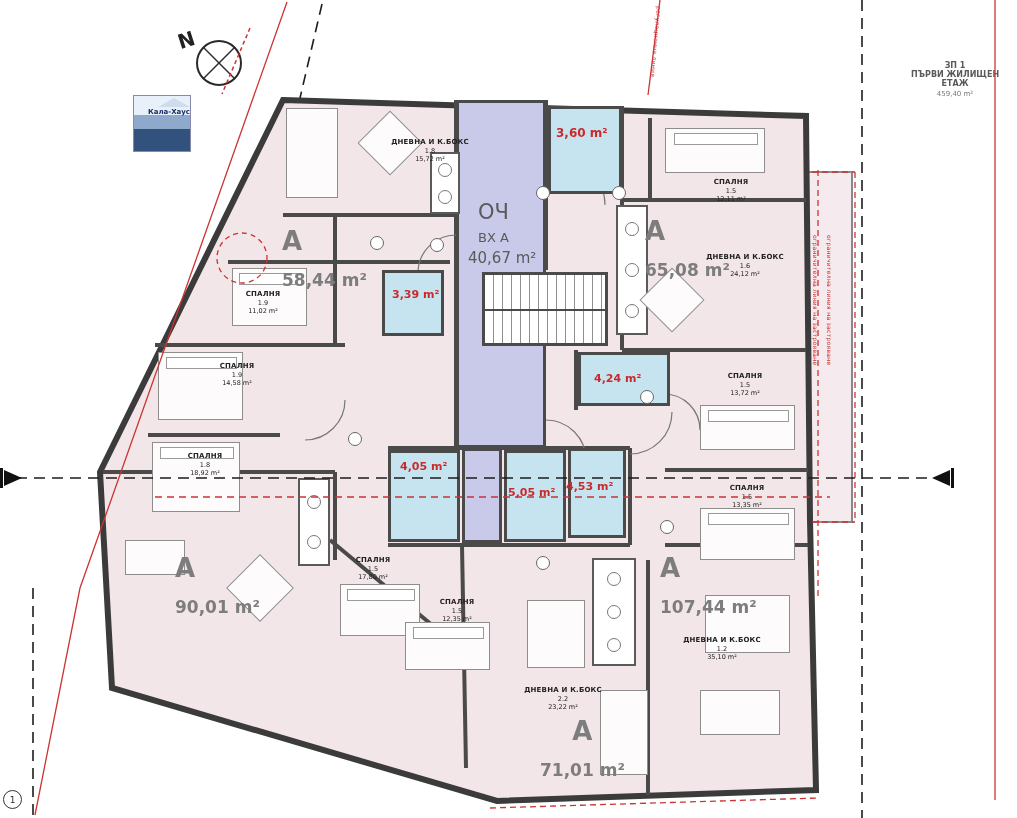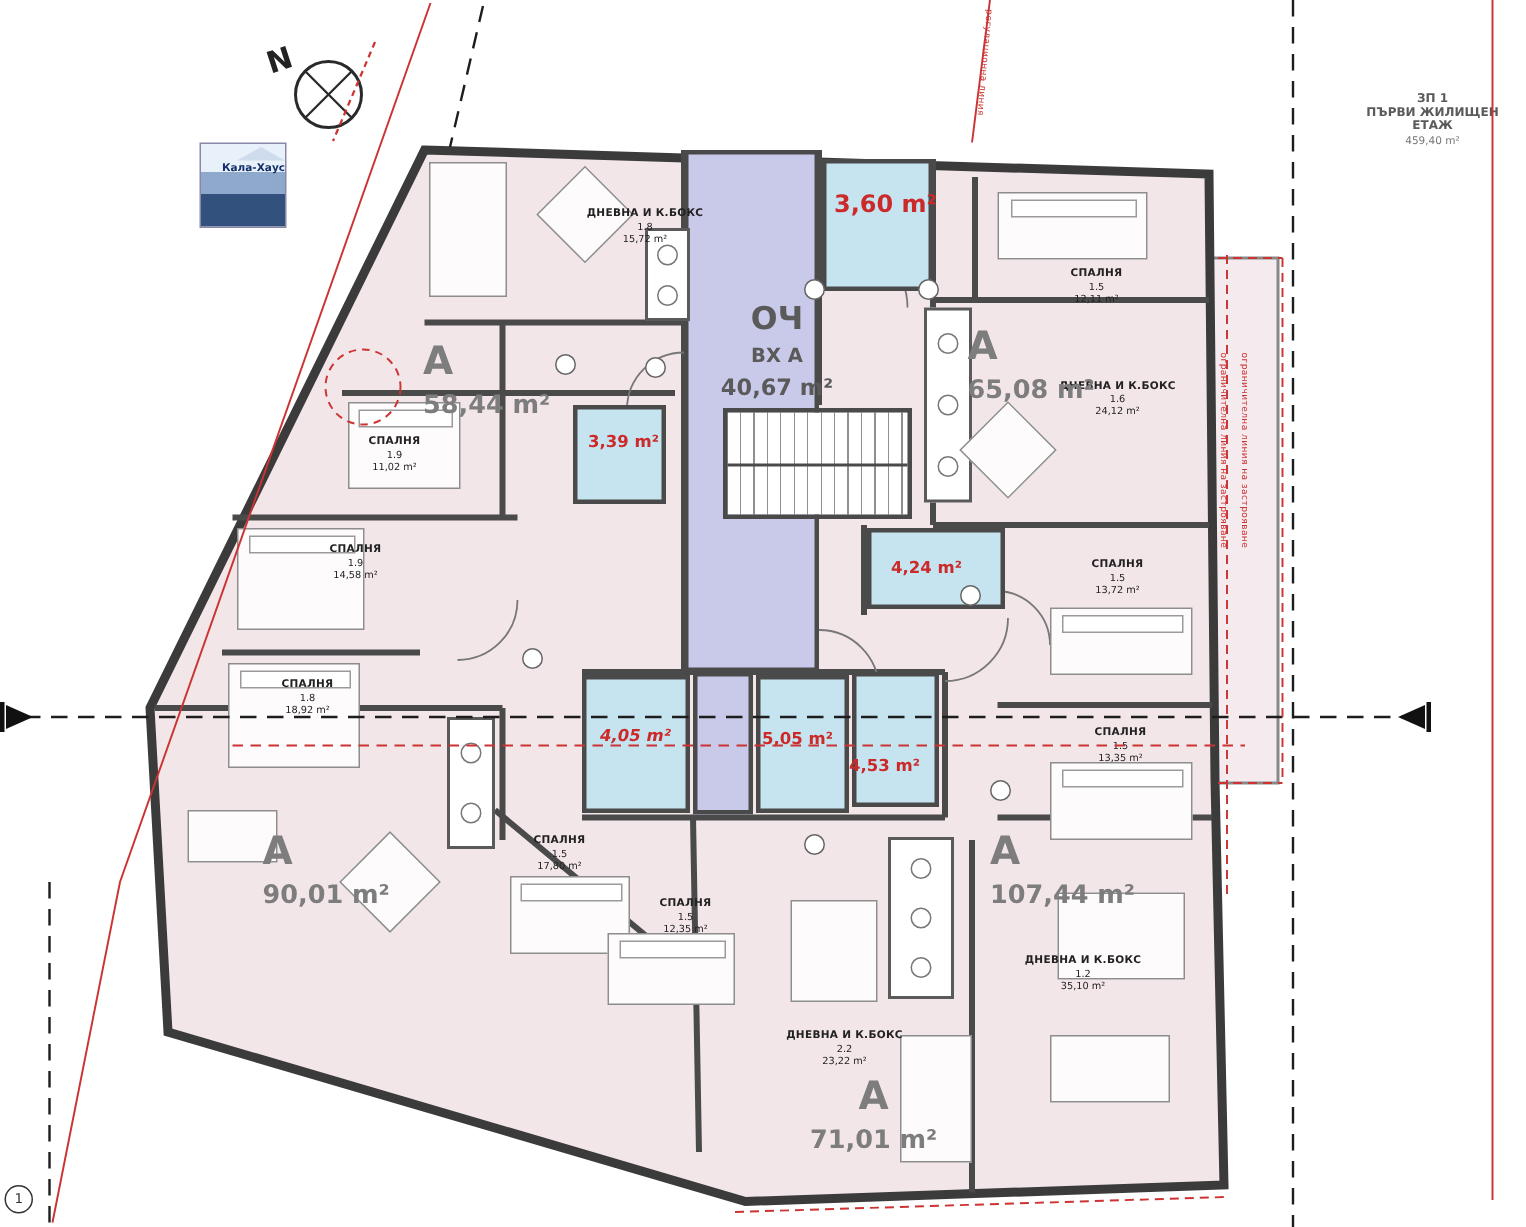--- a/index.html
+++ b/index.html
@@ -4,36 +4,36 @@
 <style>
   html,body{margin:0;padding:0;background:#fff;font-family:"DejaVu Sans",sans-serif;}
   #canvas{position:relative;width:1017px;height:818px;background:#ffffff;overflow:hidden;}
   svg{position:absolute;left:0;top:0;pointer-events:none;}
   .room-label{position:absolute;text-align:center;color:#222;line-height:1.25;}
   .room-label .rname{font-size:7px;font-weight:bold;letter-spacing:.2px;}
   .room-label .rnum{font-size:6.5px;}
   .room-label .rarea{font-size:6.5px;}
   .apt-label{position:absolute;color:#7d7d7d;font-weight:bold;}
   .apt-label .letter{font-size:26px;display:block;line-height:1;}
-  .apt-label .aarea{font-size:17px;display:block;margin-top:6px;white-space:nowrap;}
+  .apt-label .aarea{font-size:17px;display:block;margin-top:16px;white-space:nowrap;}
   .bath-label{position:absolute;color:#cc2a2a;font-weight:bold;font-size:11px;white-space:nowrap;}
   .fill{position:absolute;box-sizing:border-box;}
   .wallbox{border:3px solid #4a4a4a;}
   .furn{position:absolute;background:#fdfbfb;border:1px solid #8d8d8d;box-sizing:border-box;}
   .bed .pillow{position:absolute;left:8%;top:4px;width:84%;height:10px;background:#fff;border:1px solid #9a9a9a;}
   .diamond{transform:rotate(45deg);}
   .stairs{position:absolute;box-sizing:border-box;border:3px solid #4a4a4a;
     background:repeating-linear-gradient(90deg,#ffffff 0 8px,#8f8f8f 8px 9px);}
   .stairs:after{content:"";position:absolute;left:0;right:0;top:50%;height:2px;background:#4a4a4a;}
   .kitchen{position:absolute;background:#fff;border:2px solid #5a5a5a;box-sizing:border-box;
     display:flex;flex-direction:column;align-items:center;justify-content:space-around;padding:2px;}
   .burner{width:12px;height:12px;border-radius:50%;border:1px solid #777;background:#fff;}
   .door-dot{position:absolute;width:12px;height:12px;border-radius:50%;background:#fff;border:1px solid #666;}
   .red-vtext{position:absolute;writing-mode:vertical-rl;font-size:6px;color:#cc3333;letter-spacing:.3px;white-space:nowrap;}
-  .entr{position:absolute;color:#5a5a5a;font-weight:bold;text-align:center;}
+  .entr{position:absolute;color:#5a5a5a;font-weight:normal;text-align:left;}
   .logo{position:absolute;left:133px;top:95px;width:58px;height:57px;border:1px solid #88a;
     background:linear-gradient(180deg,#e8f0fa 0 34%,#8fa9cc 34% 60%,#32517d 60% 100%);
     display:flex;flex-direction:column;align-items:flex-end;box-sizing:border-box;}
   .logo .roof{width:0;height:0;border-left:16px solid transparent;border-right:16px solid transparent;
     border-bottom:9px solid #cfdcee;margin-top:2px;}
   .logo .lname{font-size:7px;font-weight:bold;color:#14306b;margin-top:1px;}
   .titleblock{position:absolute;left:890px;top:45px;width:130px;text-align:center;color:#5a5a5a;margin-top:16px;}
   .titleblock .t1{font-size:8px;font-weight:bold;}
   .titleblock .t2{font-size:8px;font-weight:bold;}
   .titleblock .t3{font-size:8px;font-weight:bold;}
@@ -241,26 +241,26 @@
   </div>
   <div class="apt-label" style="left:540px;top:718px;text-align:center;">
     <span class="letter">А</span>
     <span class="aarea">71,01 m²</span>
   </div>
 
   <div class="entr" style="left:478px;top:200px;width:80px;font-size:21px;">ОЧ</div>
   <div class="entr" style="left:478px;top:230px;width:80px;font-size:13px;">ВХ А</div>
   <div class="entr" style="left:468px;top:249px;width:100px;font-size:15px;">40,67 m²</div>
 
-  <div class="bath-label" style="left:556px;top:126px;font-size:16px;">3,60 m²</div>
+  <div class="bath-label" style="left:556px;top:126px;font-size:12px;">3,60 m²</div>
   <div class="bath-label" style="left:392px;top:288px;">3,39 m²</div>
   <div class="bath-label" style="left:594px;top:372px;">4,24 m²</div>
-  <div class="bath-label" style="left:400px;top:484px;font-style:italic;">4,05 m²</div>
+  <div class="bath-label" style="left:400px;top:460px;">4,05 m²</div>
   <div class="bath-label" style="left:508px;top:486px;">5,05 m²</div>
-  <div class="bath-label" style="left:566px;top:504px;">4,53 m²</div>
+  <div class="bath-label" style="left:566px;top:480px;">4,53 m²</div>
 
   <div class="north">N</div>
   <div class="logo">
     <div class="roof"></div>
     <div class="lname">Кала-Хаус</div>
   </div>
   <div class="titleblock">
     <div class="t1">ЗП 1</div>
     <div class="t2">ПЪРВИ ЖИЛИЩЕН</div>
     <div class="t3">ЕТАЖ</div>

